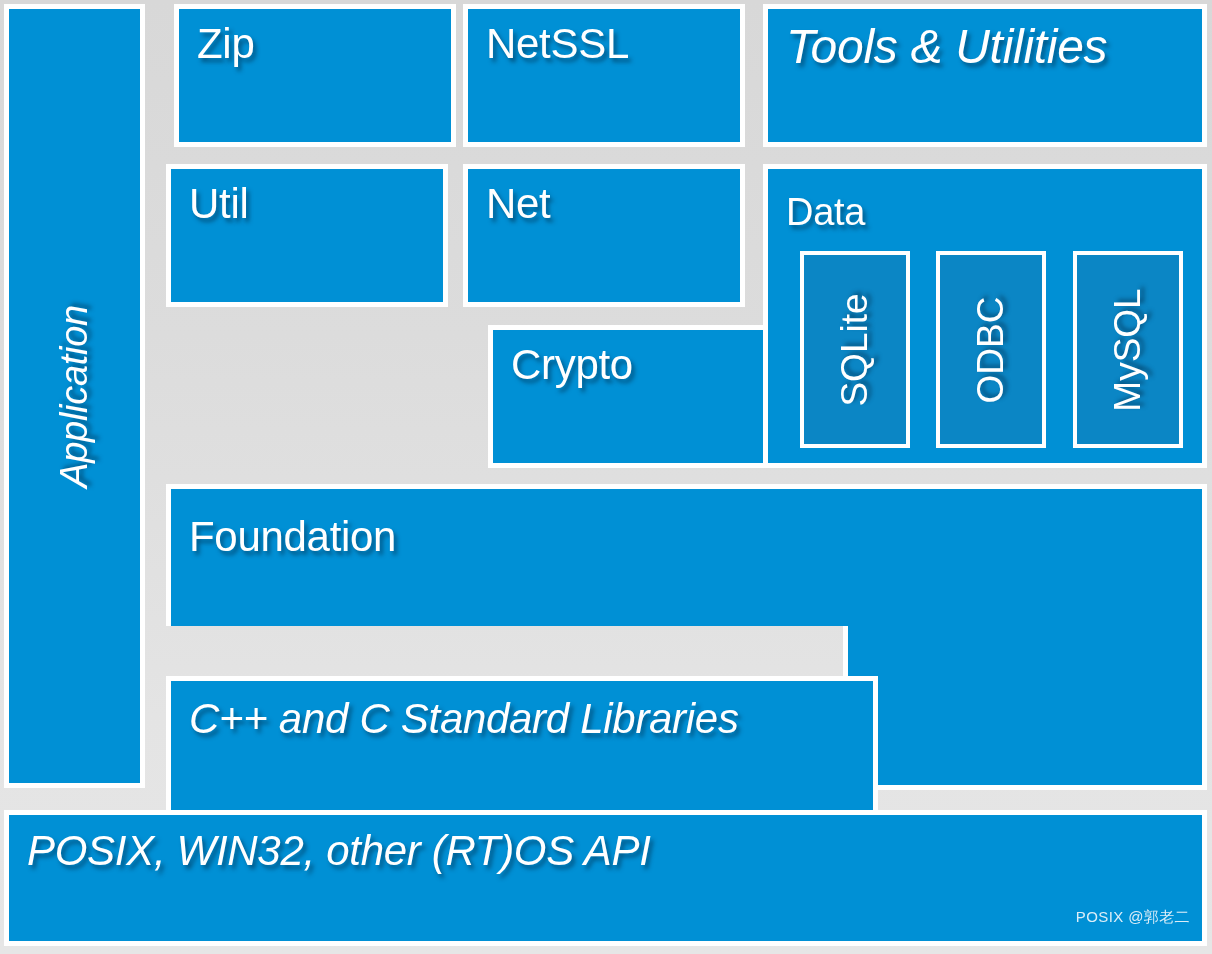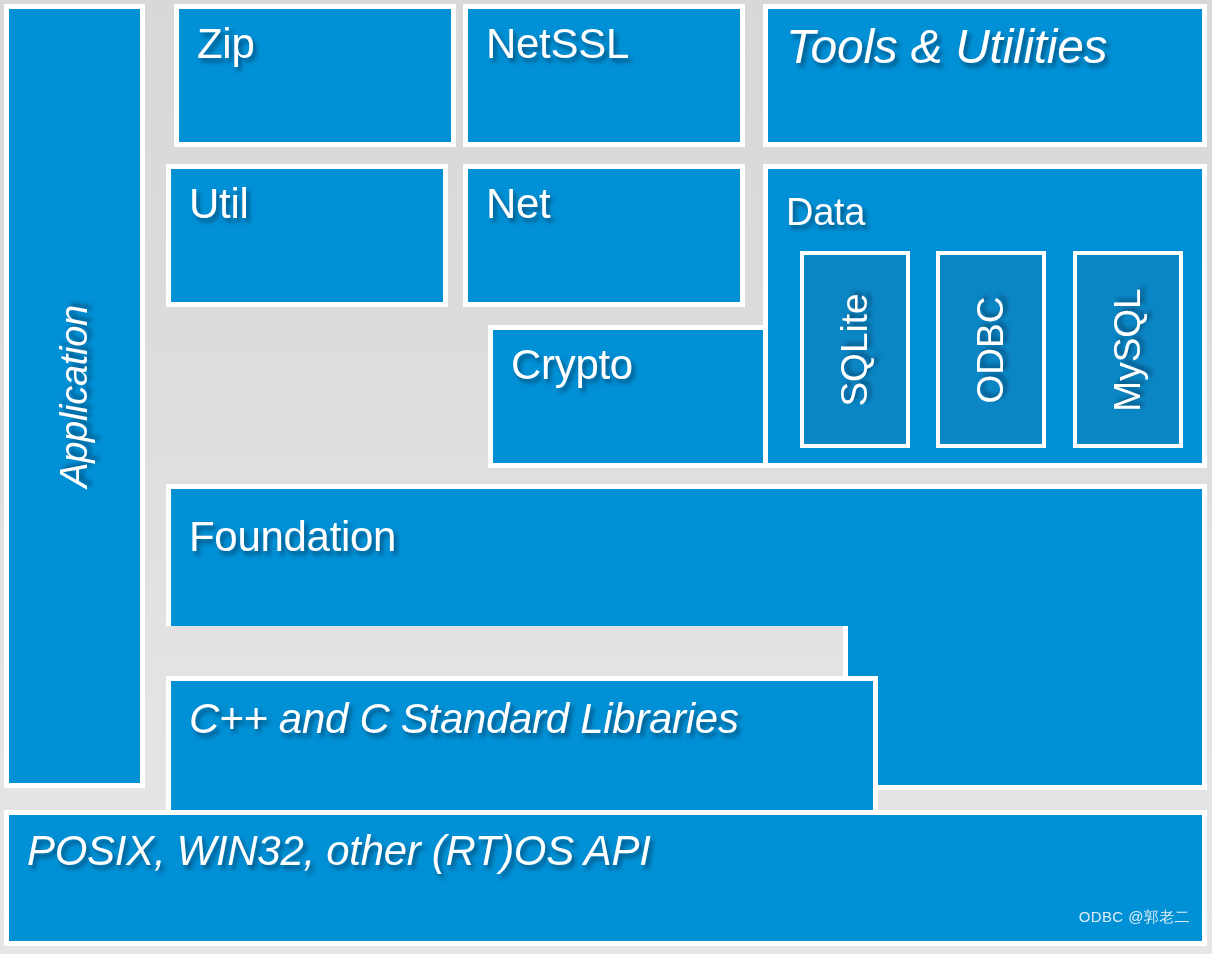--- a/index.html
+++ b/index.html
@@ -227,16 +227,16 @@
     <div class="label" id="found-title">Foundation</div>
   </div>
   <div id="foundation-patch"></div>
 
   <div class="box" id="cpp-box">
     <div class="label italic" id="cpp-title">C++ and C Standard Libraries</div>
   </div>
 
   <div class="box" id="os-box">
     <div class="label italic" id="os-title">POSIX, WIN32, other (RT)OS API</div>
-    <div id="watermark">ODBC @郭老二</div>
+    <div id="watermark">POSIX @郭老二</div>
   </div>
 
 </div>
 
 </body></html>

